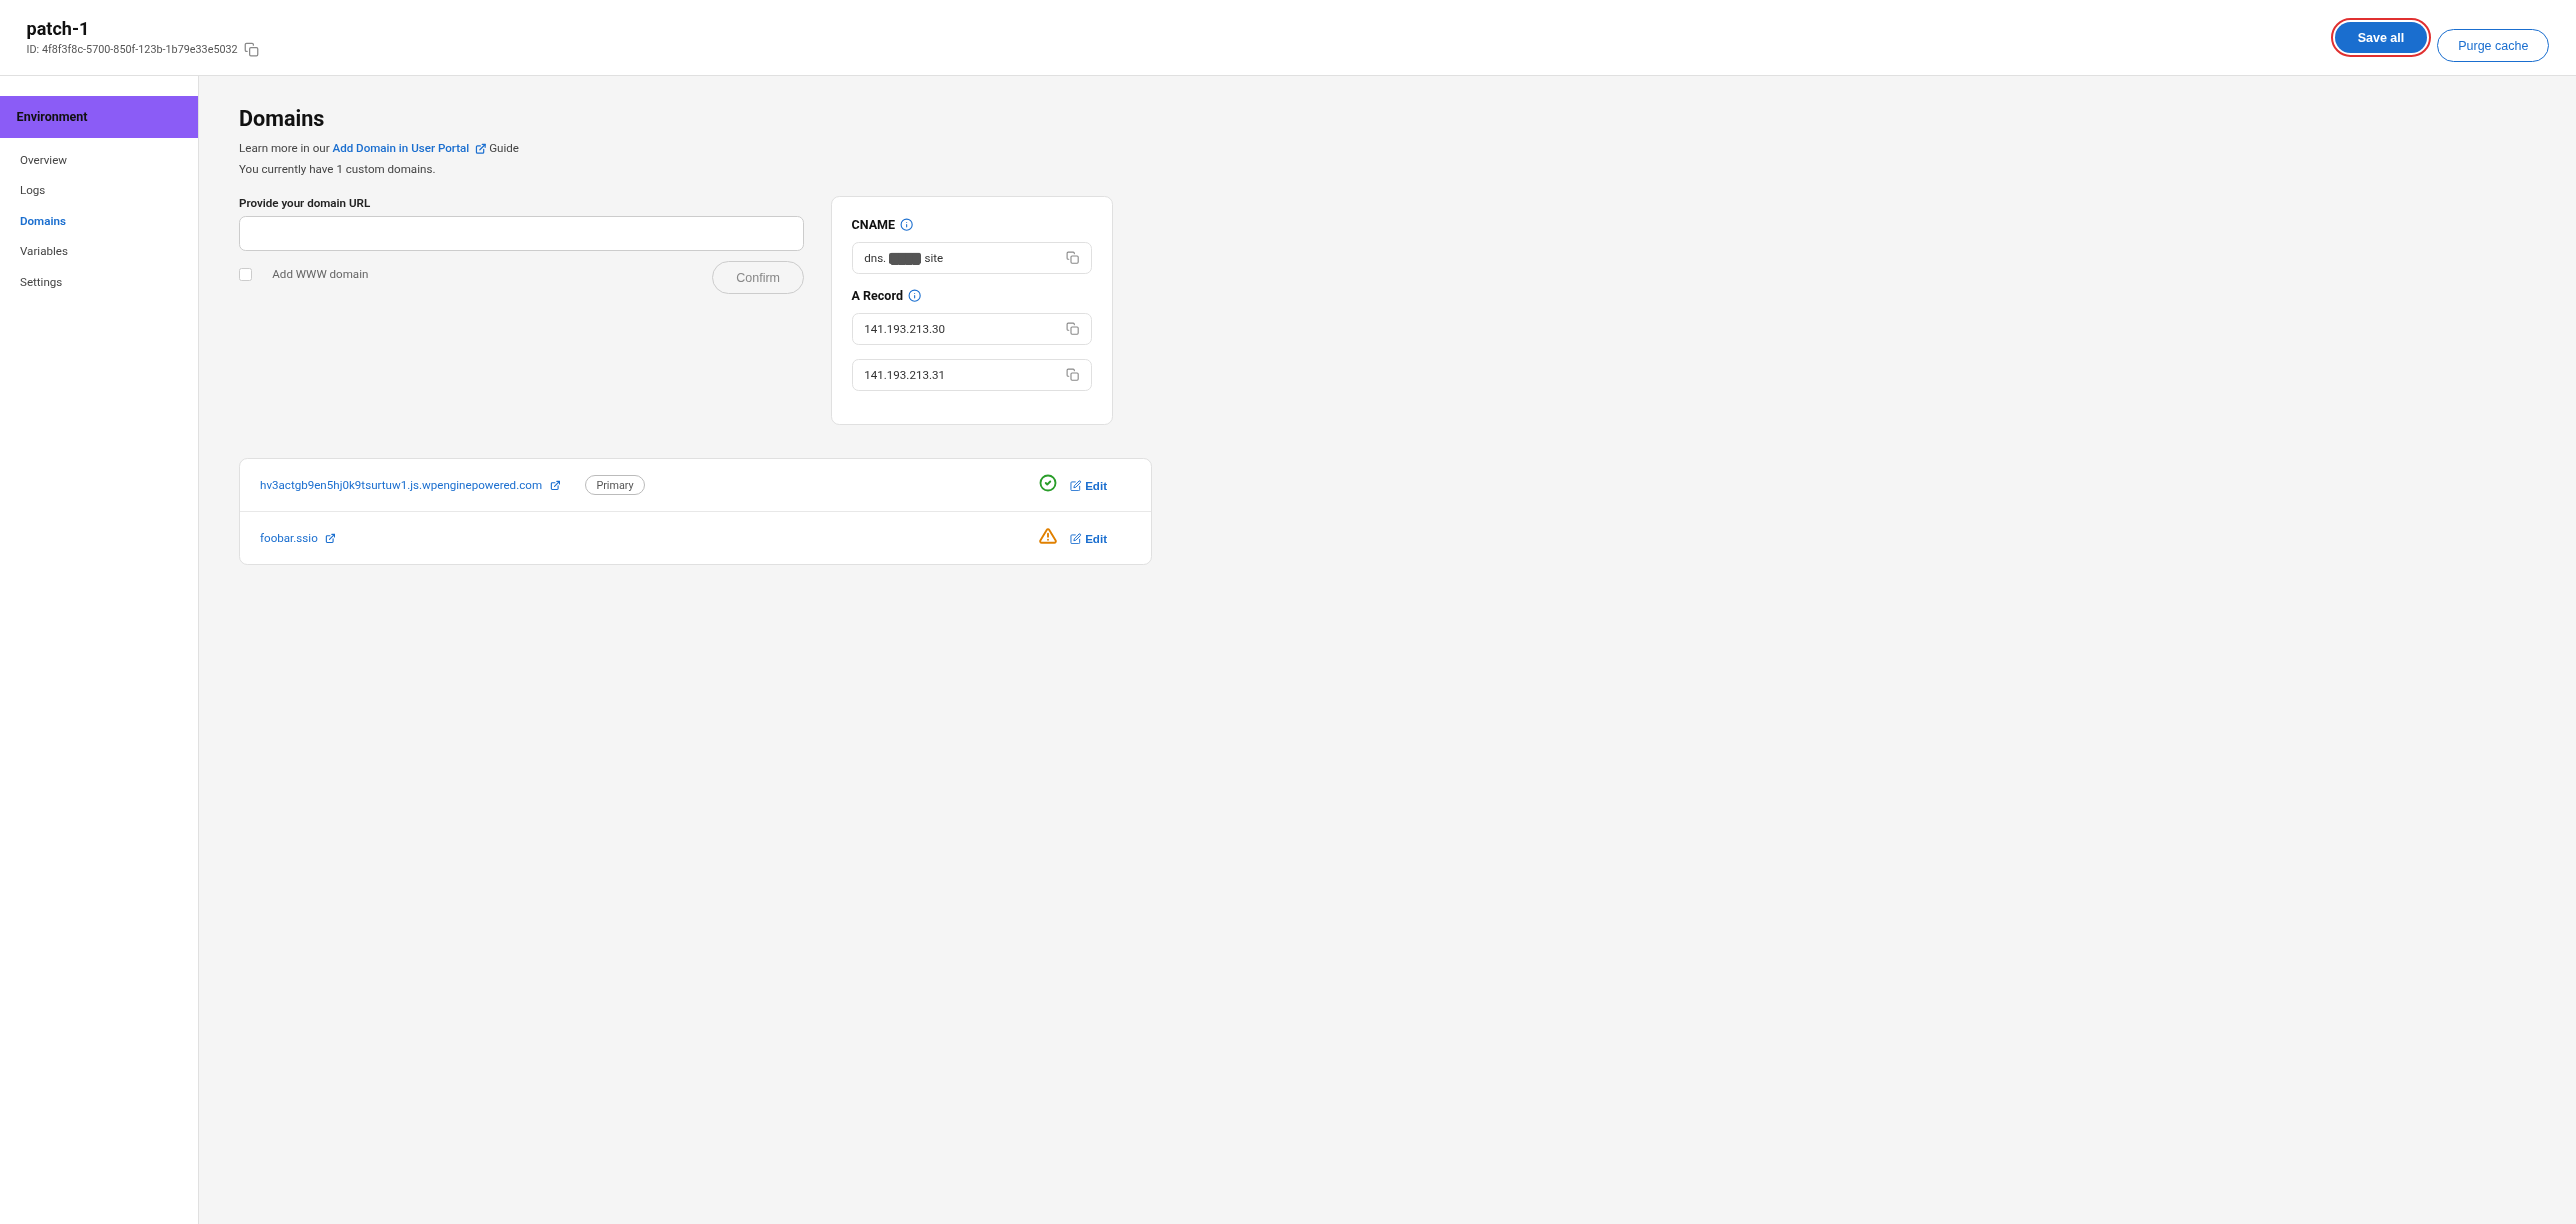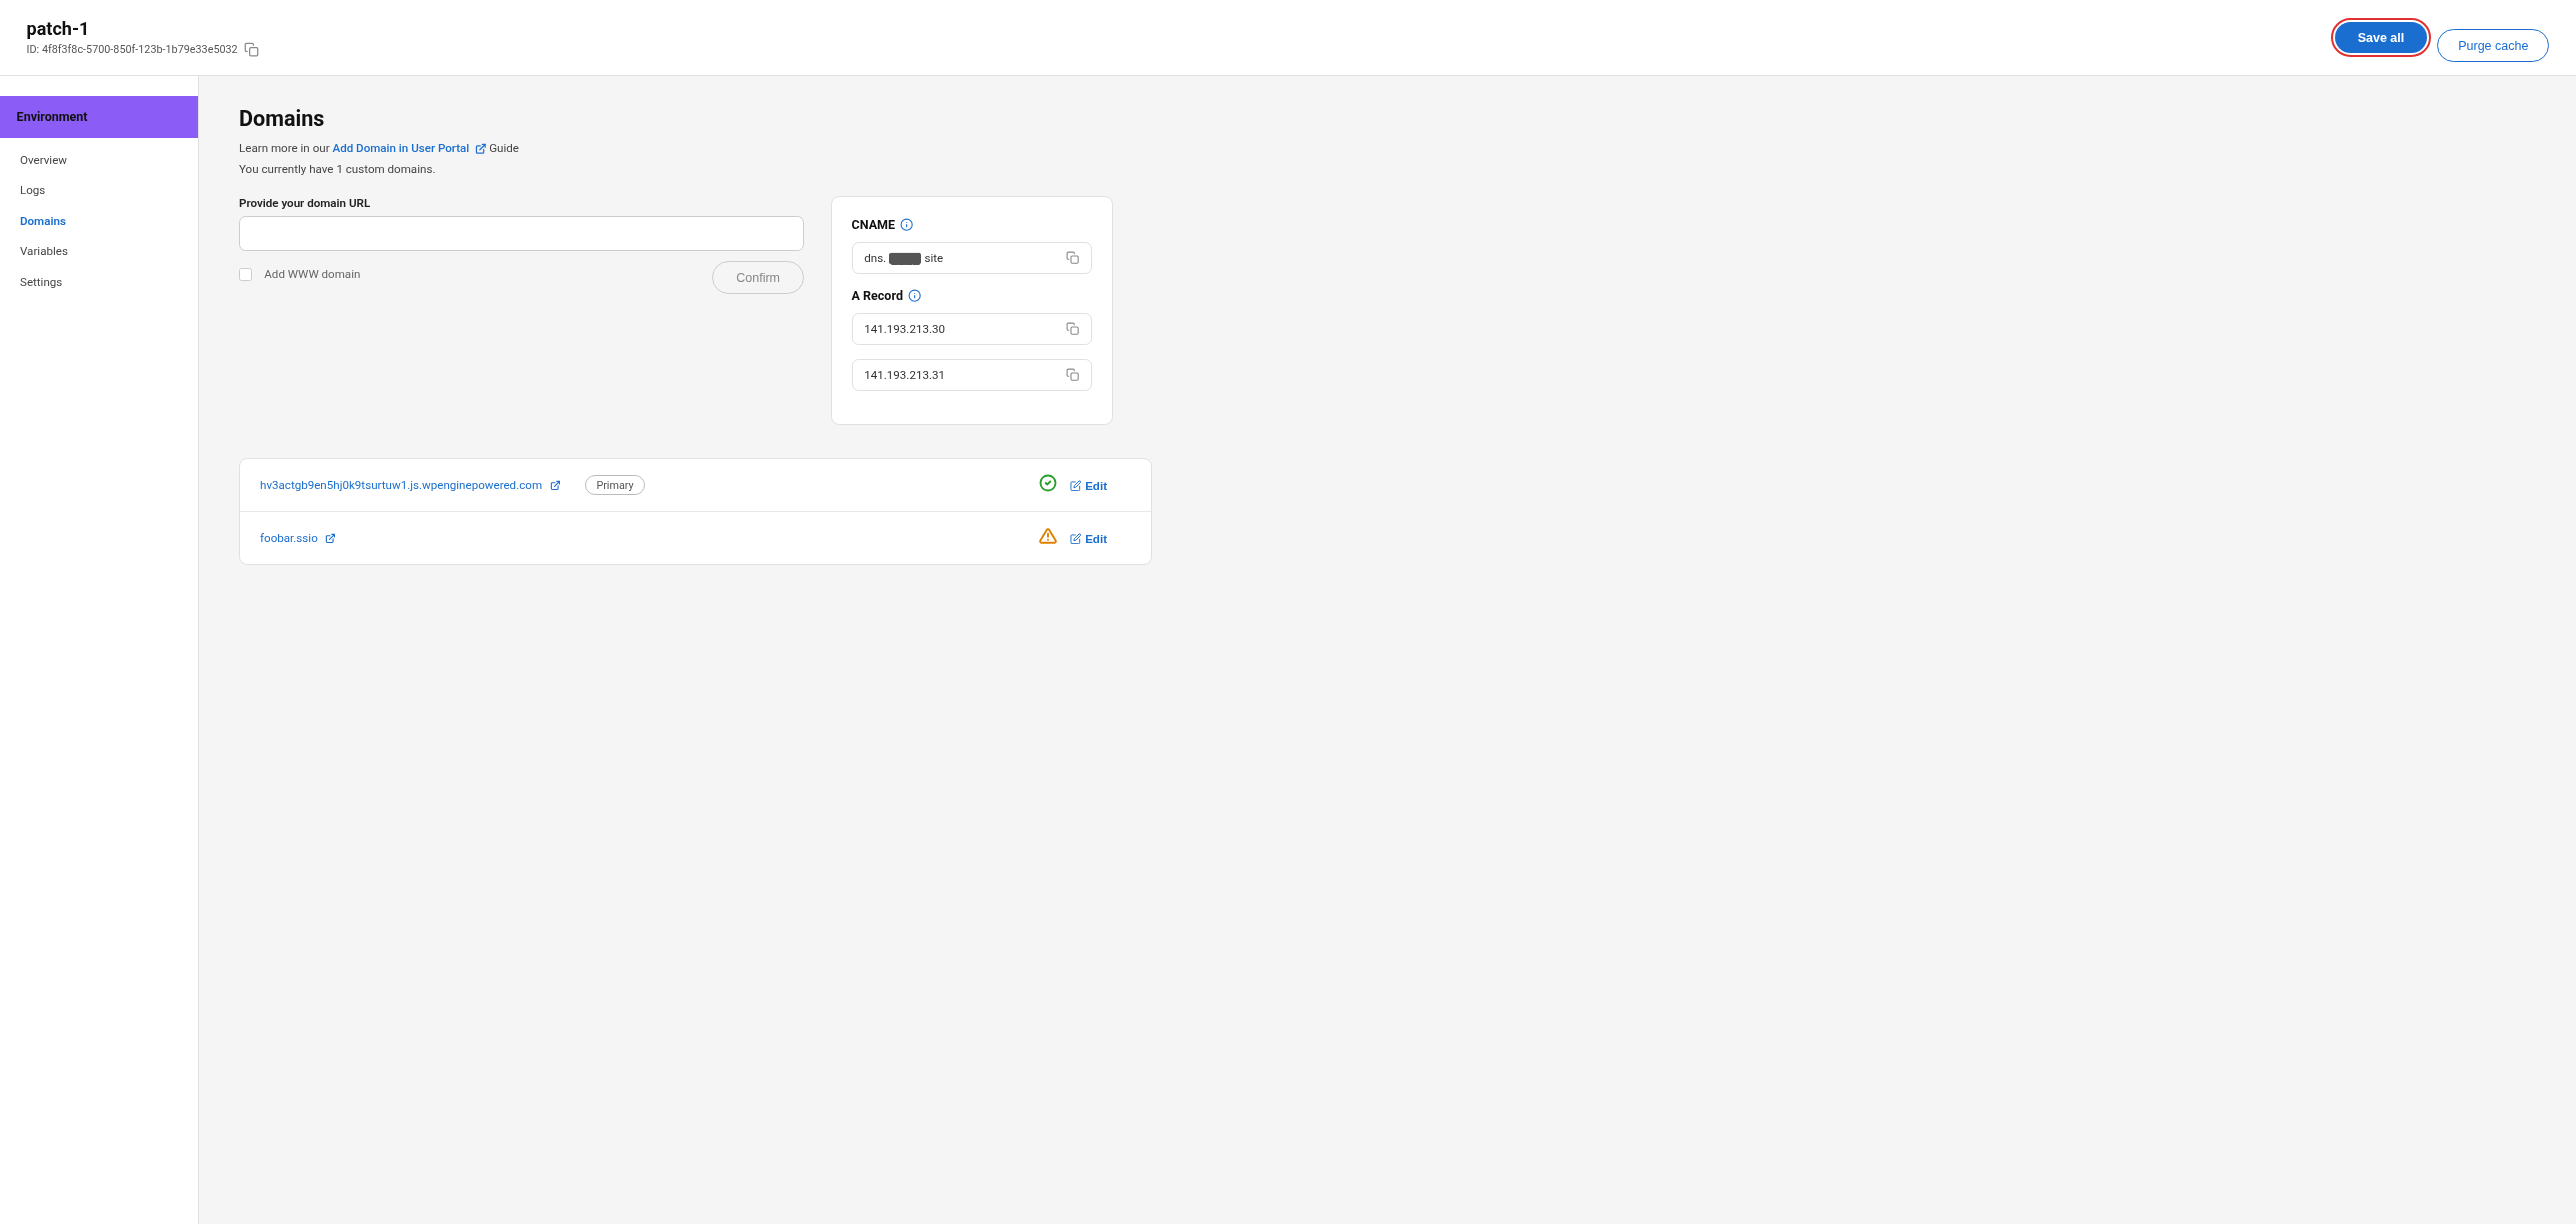--- a/index.html
+++ b/index.html
@@ -31,21 +31,21 @@
     .description a { color: #1a6ecf; text-decoration: none; font-weight: 500; }
     .link-icon { display: inline-flex; vertical-align: middle; margin-left: 2.5px; }
     .custom-domains-count { font-size: 11.6px; color: #444; margin-bottom: 20px; }
 
     
     .form-section { max-width: 565px; }
     .form-label { font-size: 11.6px; font-weight: 600; color: #222; margin-bottom: 6.6px; }
     .domain-input-row { display: flex; gap: 10px; align-items: center; margin-bottom: 10px; }
     .domain-input { flex: 1; border: 1.2px solid #ccc; border-radius: 6.6px; padding: 10px 13.3px; font-size: 11.6px; outline: none; background: #fff; }
     .btn-confirm { background: transparent; color: #888; border: 1.7px solid #ccc; border-radius: 20px; padding: 8.3px 23px; font-size: 12.5px; font-weight: 500; cursor: pointer; white-space: nowrap; }
-    .www-row { display: flex; align-items: center; gap: 12px; margin-bottom: 6.6px; }
+    .www-row { display: flex; align-items: center; gap: 20px; margin-bottom: 6.6px; }
     .www-checkbox { width: 13.3px; height: 13.3px; border: 1.2px solid #ccc; border-radius: 2.5px; background: #fff; cursor: pointer; }
     .www-label { font-size: 11.6px; color: #666; }
 
     
     .two-col { display: flex; gap: 26.6px; align-items: flex-start; margin-top: 3.3px; }
     .left-col { flex: 1; }
 
     
     .info-card { background: #fff; border: 1.2px solid #e0e0e0; border-radius: 8.3px; padding: 20px; min-width: 282px; width: 246px; }
     .info-section-title { font-size: 12.5px; font-weight: 700; color: #111; display: flex; align-items: center; gap: 5px; margin-bottom: 10px; }

